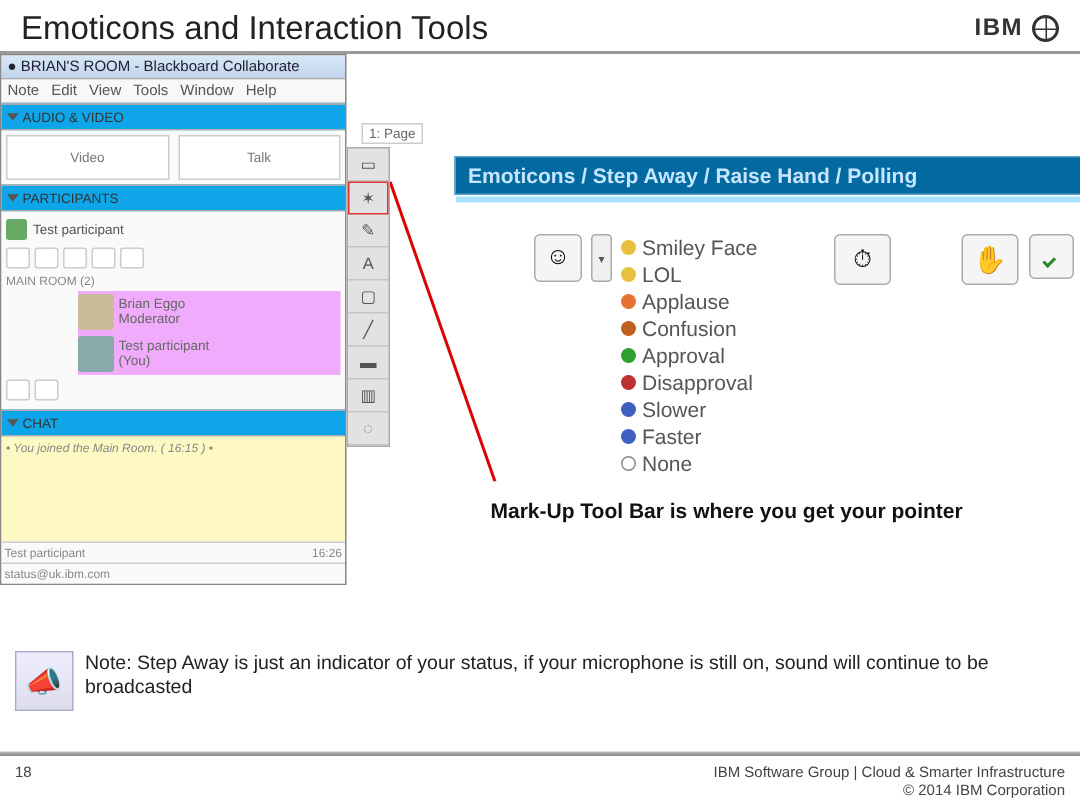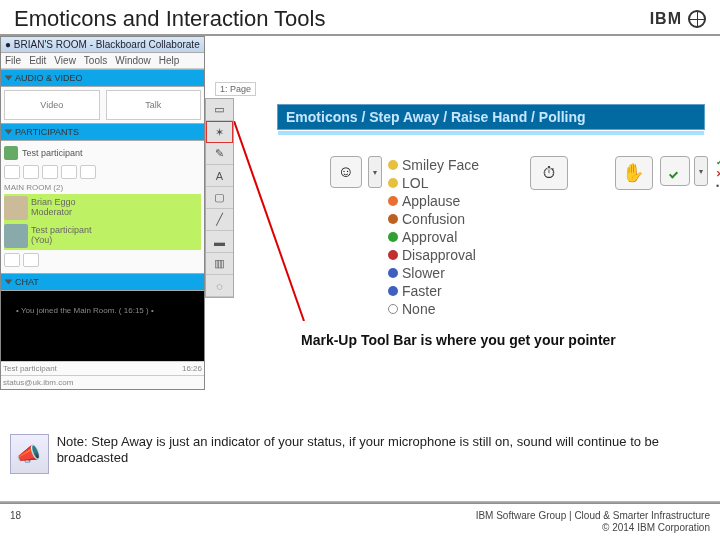--- a/index.html
+++ b/index.html
@@ -9,37 +9,37 @@
   .title { font-size: 22px; color: #222; font-weight: 400; }
   .logo-area { display: flex; align-items: center; gap: 6px; }
   .ibm-logo { font-weight: bold; letter-spacing: 1px; font-size: 16px; color: #333; font-family: 'Arial Black', sans-serif; }
   .globe { width: 18px; height: 18px; border: 2px solid #333; border-radius: 50%; position: relative; }
   .globe::before { content: ''; position: absolute; left: 50%; top: 0; bottom: 0; width: 1px; background: #333; }
   .globe::after { content: ''; position: absolute; top: 50%; left: 0; right: 0; height: 1px; background: #333; }
 
   .content { display: flex; position: relative; }
 
   
-  .collab { width: 205px; border: 1px solid #888; font-size: 10px; background: #efefef; }
+  .collab { width: 231px; border: 1px solid #888; font-size: 10px; background: #efefef; }
   .collab-title { background: linear-gradient(#d8e8f8,#c0d4ea); padding: 2px 4px; font-size: 10px; color: #223; border-bottom: 1px solid #aaa; }
   .menubar { display: flex; gap: 8px; padding: 2px 4px; font-size: 10px; background: #f8f8f8; border-bottom: 1px solid #ccc; color: #555; }
   .section-hdr { background: #0ea5e9; padding: 3px 5px; font-size: 9px; color: #333; border-top: 1px solid #aaa; border-bottom: 1px solid #aaa; display:flex; align-items:center; }
   .section-hdr .tri { display:inline-block; width:0; height:0; border-top:4px solid transparent; border-bottom:4px solid transparent; border-left:5px solid #555; margin-right:4px; transform:rotate(90deg);}
   .av-body { height: 36px; background:#fafafa; display:flex; }
   .av-body > div { flex:1; border:1px solid #ccc; margin:3px; display:flex; align-items:center; justify-content:center; font-size:9px; color:#777; background:#fff; }
   .part-body { background:#fafafa; padding:3px 3px 6px; }
   .part-row { display:flex; align-items:center; padding:2px 0; font-size:9px; color:#555; }
   .avatar { width:14px; height:14px; background:#6a6; border-radius:2px; margin-right:4px; }
   .room-lbl { font-size:8px; color:#888; margin:4px 0 2px; }
-  .mod-row { display:flex; align-items:center; gap:3px; padding:2px 0; background:#bef264; }
+  .mod-row { display:flex; align-items:center; gap:3px; padding:2px 0; background:#f0abfc;margin-left:48px; }
   .mod-av { width:24px; height:24px; background:#cb9; border-radius:2px; }
   .mod-txt { font-size:9px; color:#666; line-height:1.1; }
   .icon-row { display:flex; gap:3px; margin-top:3px; }
   .icon-row span { width:16px; height:14px; background:#fff; border:1px solid #ccc; border-radius:2px; }
-  .chat-body { background:#000000; height:70px; padding:15px; font-size:8px; color:#888; }
+  .chat-body { background:#fef9c3; height:70px; padding:3px; font-size:8px; color:#888;font-style:italic; }
   .chat-input { border-top:1px solid #ccc; padding:2px; display:flex; justify-content:space-between; font-size:8px; color:#888; background:#fafafa; }
 
   
   .right { flex:1; position: relative; padding: 4px 8px 0 0; }
   .banner { position:absolute; left:72px; top:68px; width:428px; background:#0369a1; color:#c6e6ff; font-weight:bold; font-size:14px; padding:4px 8px; border:1px solid #5aa0c8; }
   .banner::after { content:''; position:absolute; left:0; right:0; bottom:-6px; height:4px; background:#a8e0ff; }
 
   .toolbar-box { position:absolute; left:0px; top:62px; width:29px; background:#e2e2e2; border:1px solid #aaa; }
   .toolbar-box .row { height:22px; border-bottom:1px solid #c4c4c4; display:flex; align-items:center; justify-content:center; font-size:11px; color:#555;}
   .toolbar-box .row.red { border:1px solid #d33; }
@@ -86,21 +86,21 @@
       <span class="ibm-logo">IBM</span>
       <span class="globe"></span>
     </div>
   </div>
 
   <div class="content">
 
     <div class="collab">
       <div class="collab-title">● <span>BRIAN'S ROOM - Blackboard Collaborate</span></div>
       <div class="menubar">
-        <span>File</span>
+        <span>Note</span>
         <span>Edit</span>
         <span>View</span>
         <span>Tools</span>
         <span>Window</span>
         <span>Help</span>
       </div>
       <div class="section-hdr">
           <span class="tri"></span>
           <span>AUDIO &amp; VIDEO</span>
         </div>

